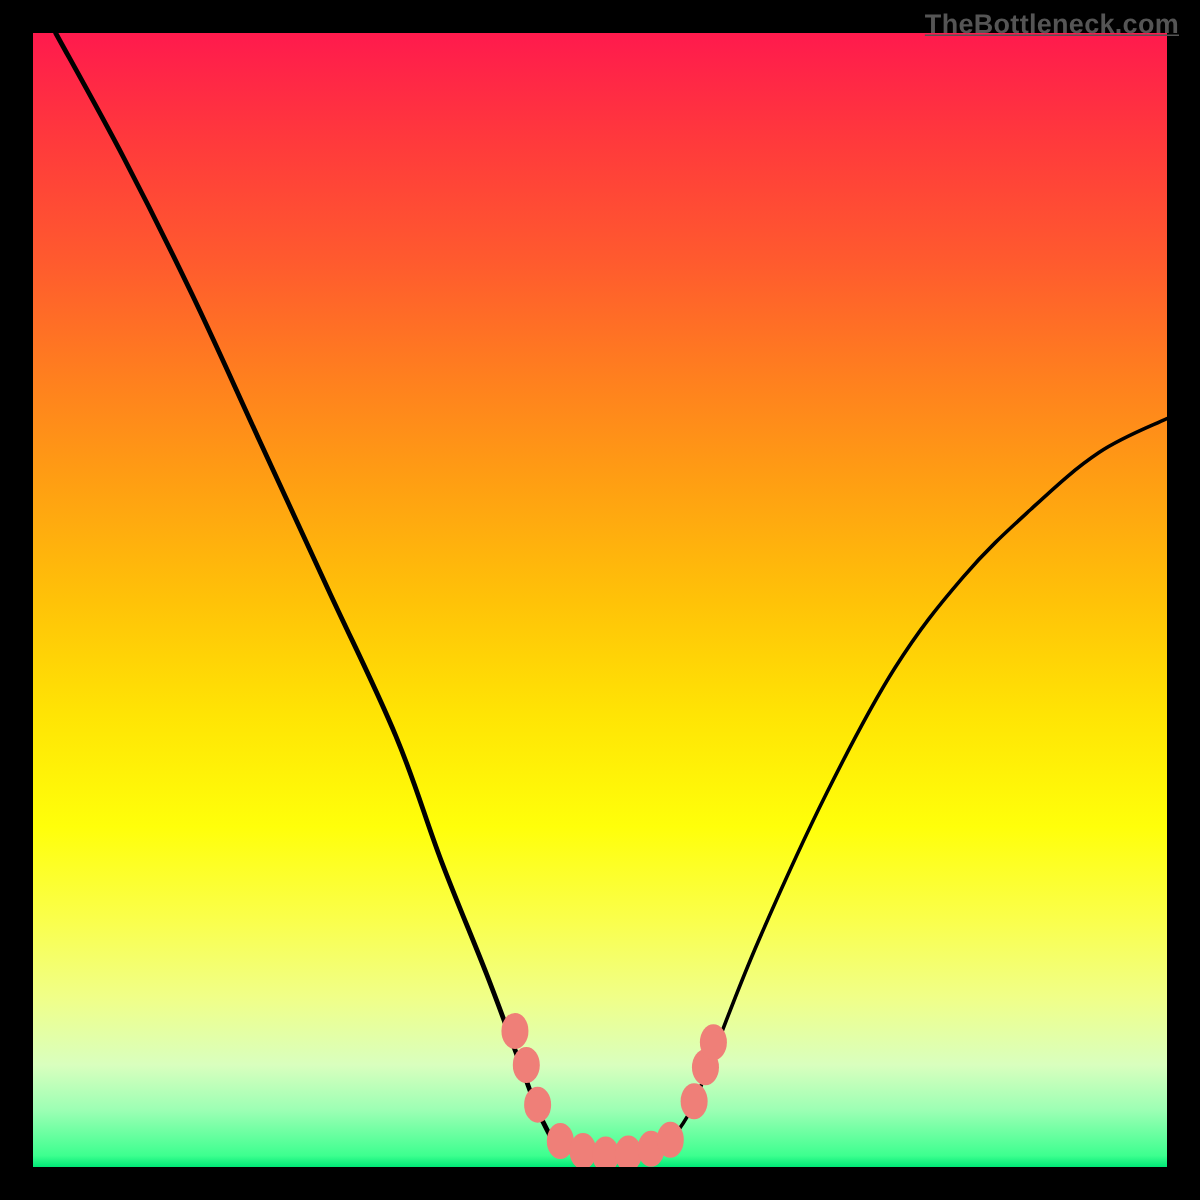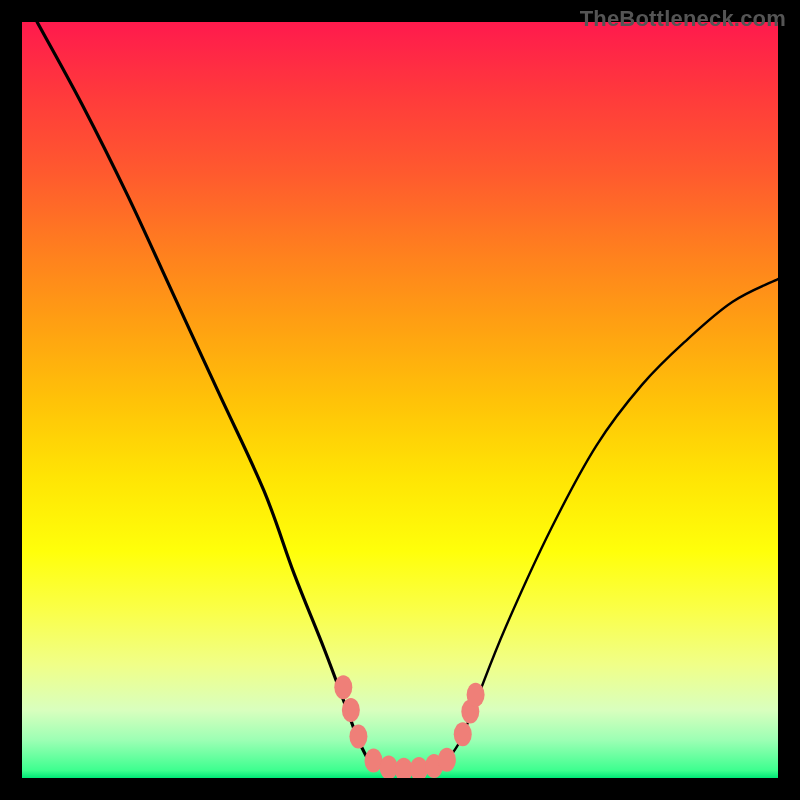--- a/index.html
+++ b/index.html
@@ -37,25 +37,26 @@
       #9cffb4 95%,
       #3dff8f 99%,
       #00e876 100%
     );
   }
   .watermark {
     position: absolute;
     top: 6px;
     right: 14px;
     font-family: Arial, Helvetica, sans-serif;
-    font-size: 22px;
+    font-size: 18px;
     font-weight: 600;
     color: #555;
     letter-spacing: 0.2px;
     user-select: none;
+    text-decoration: underline;
   }
   svg.curve {
     position: absolute;
     left: 0;
     top: 0;
     width: 756px;
     height: 756px;
   }
   .curve-path {
     fill: none;

